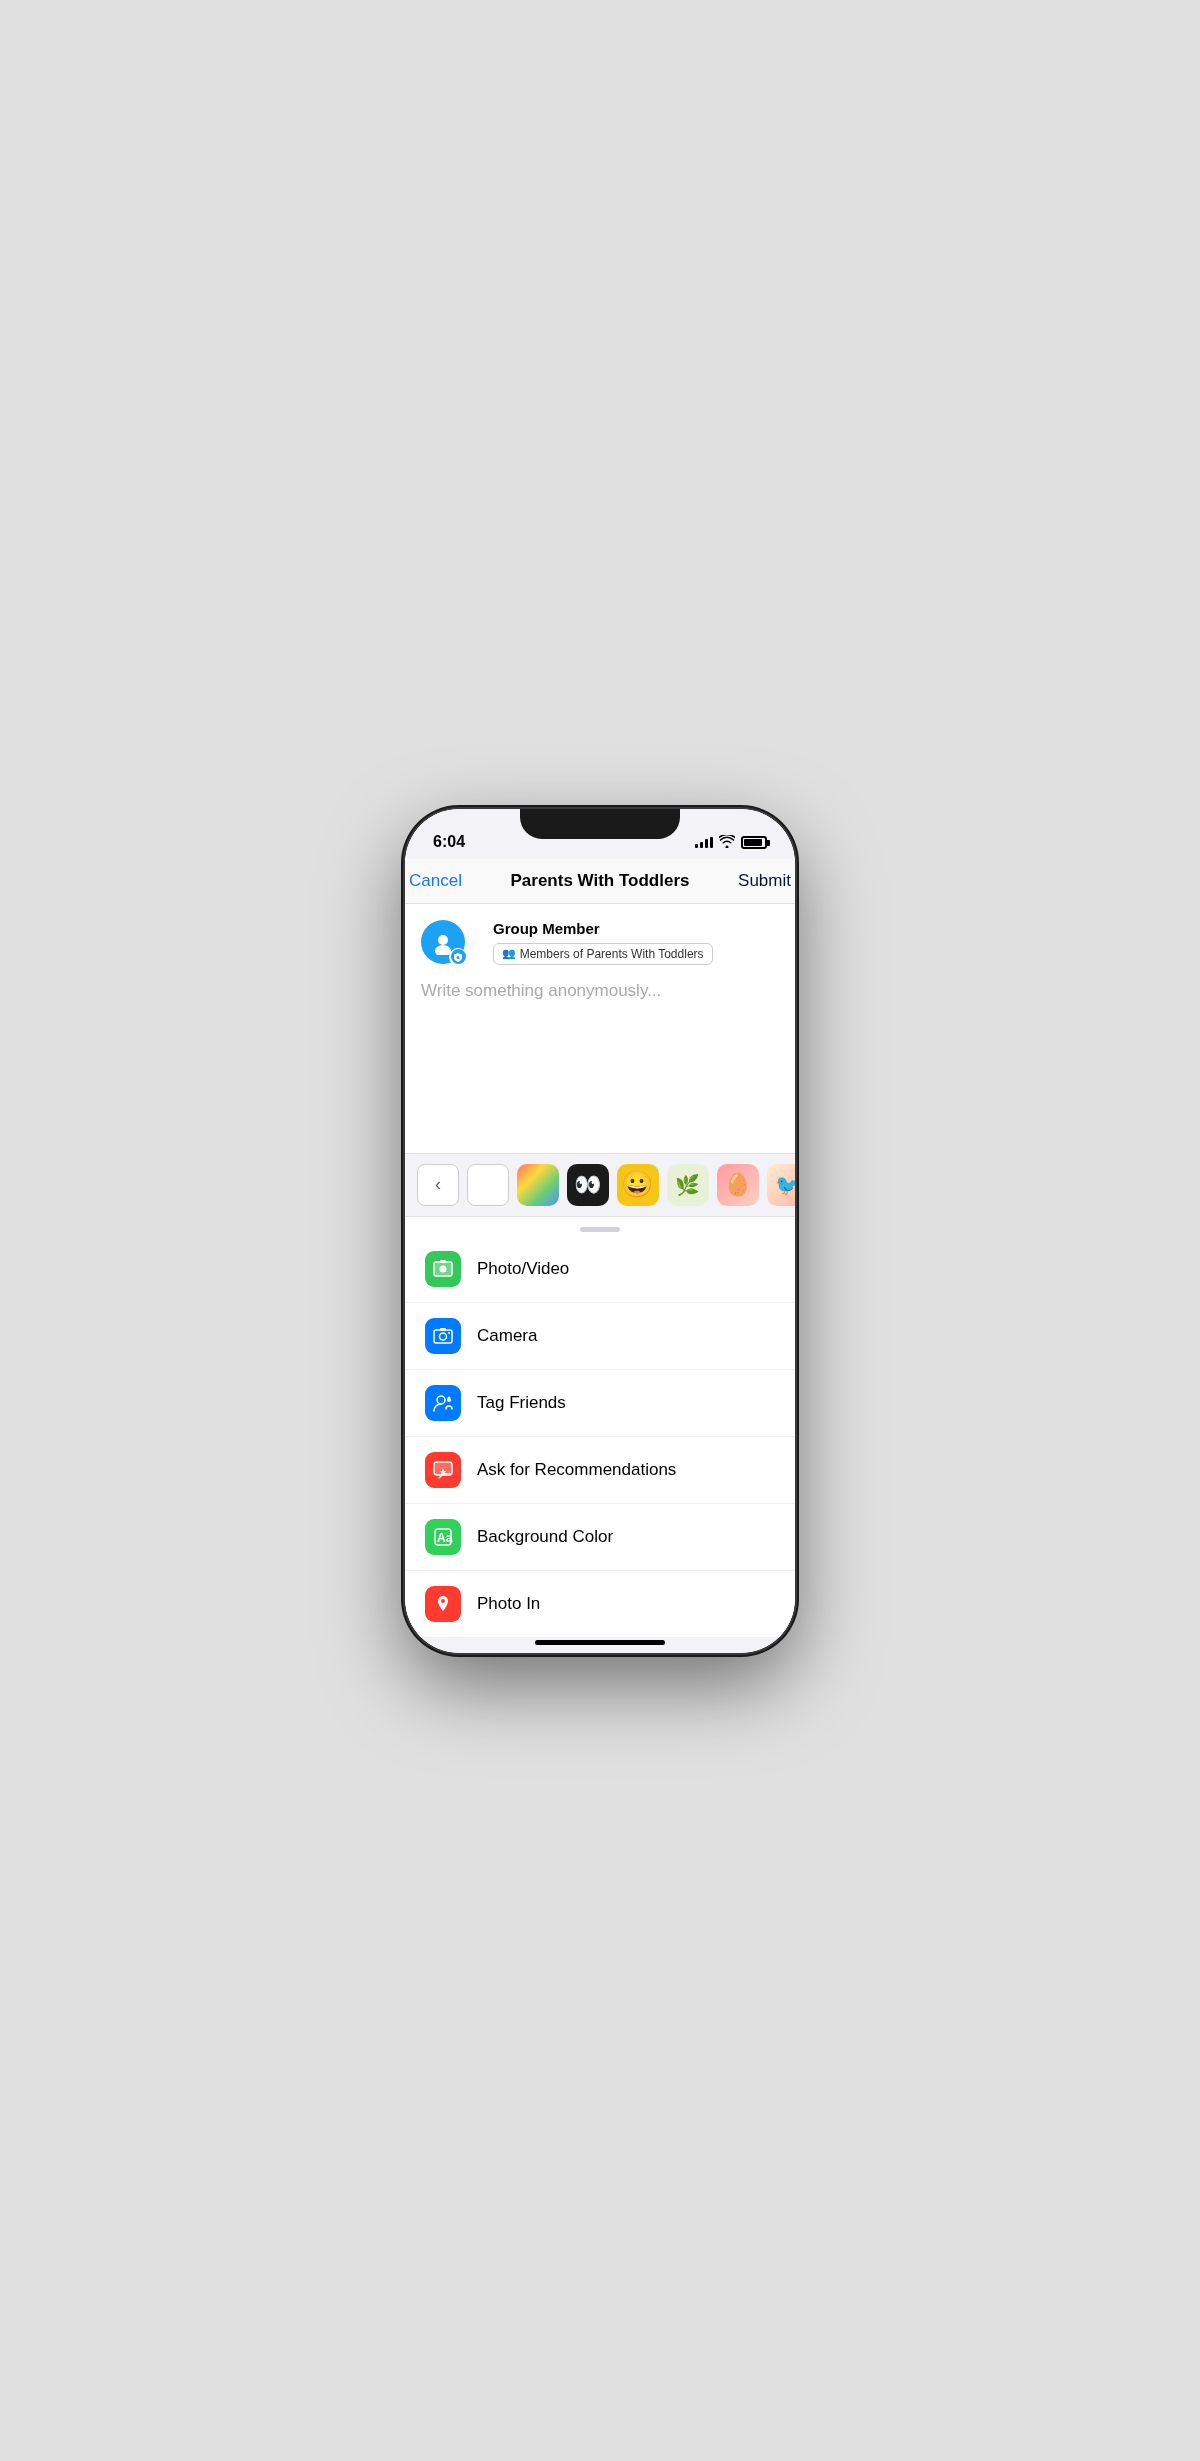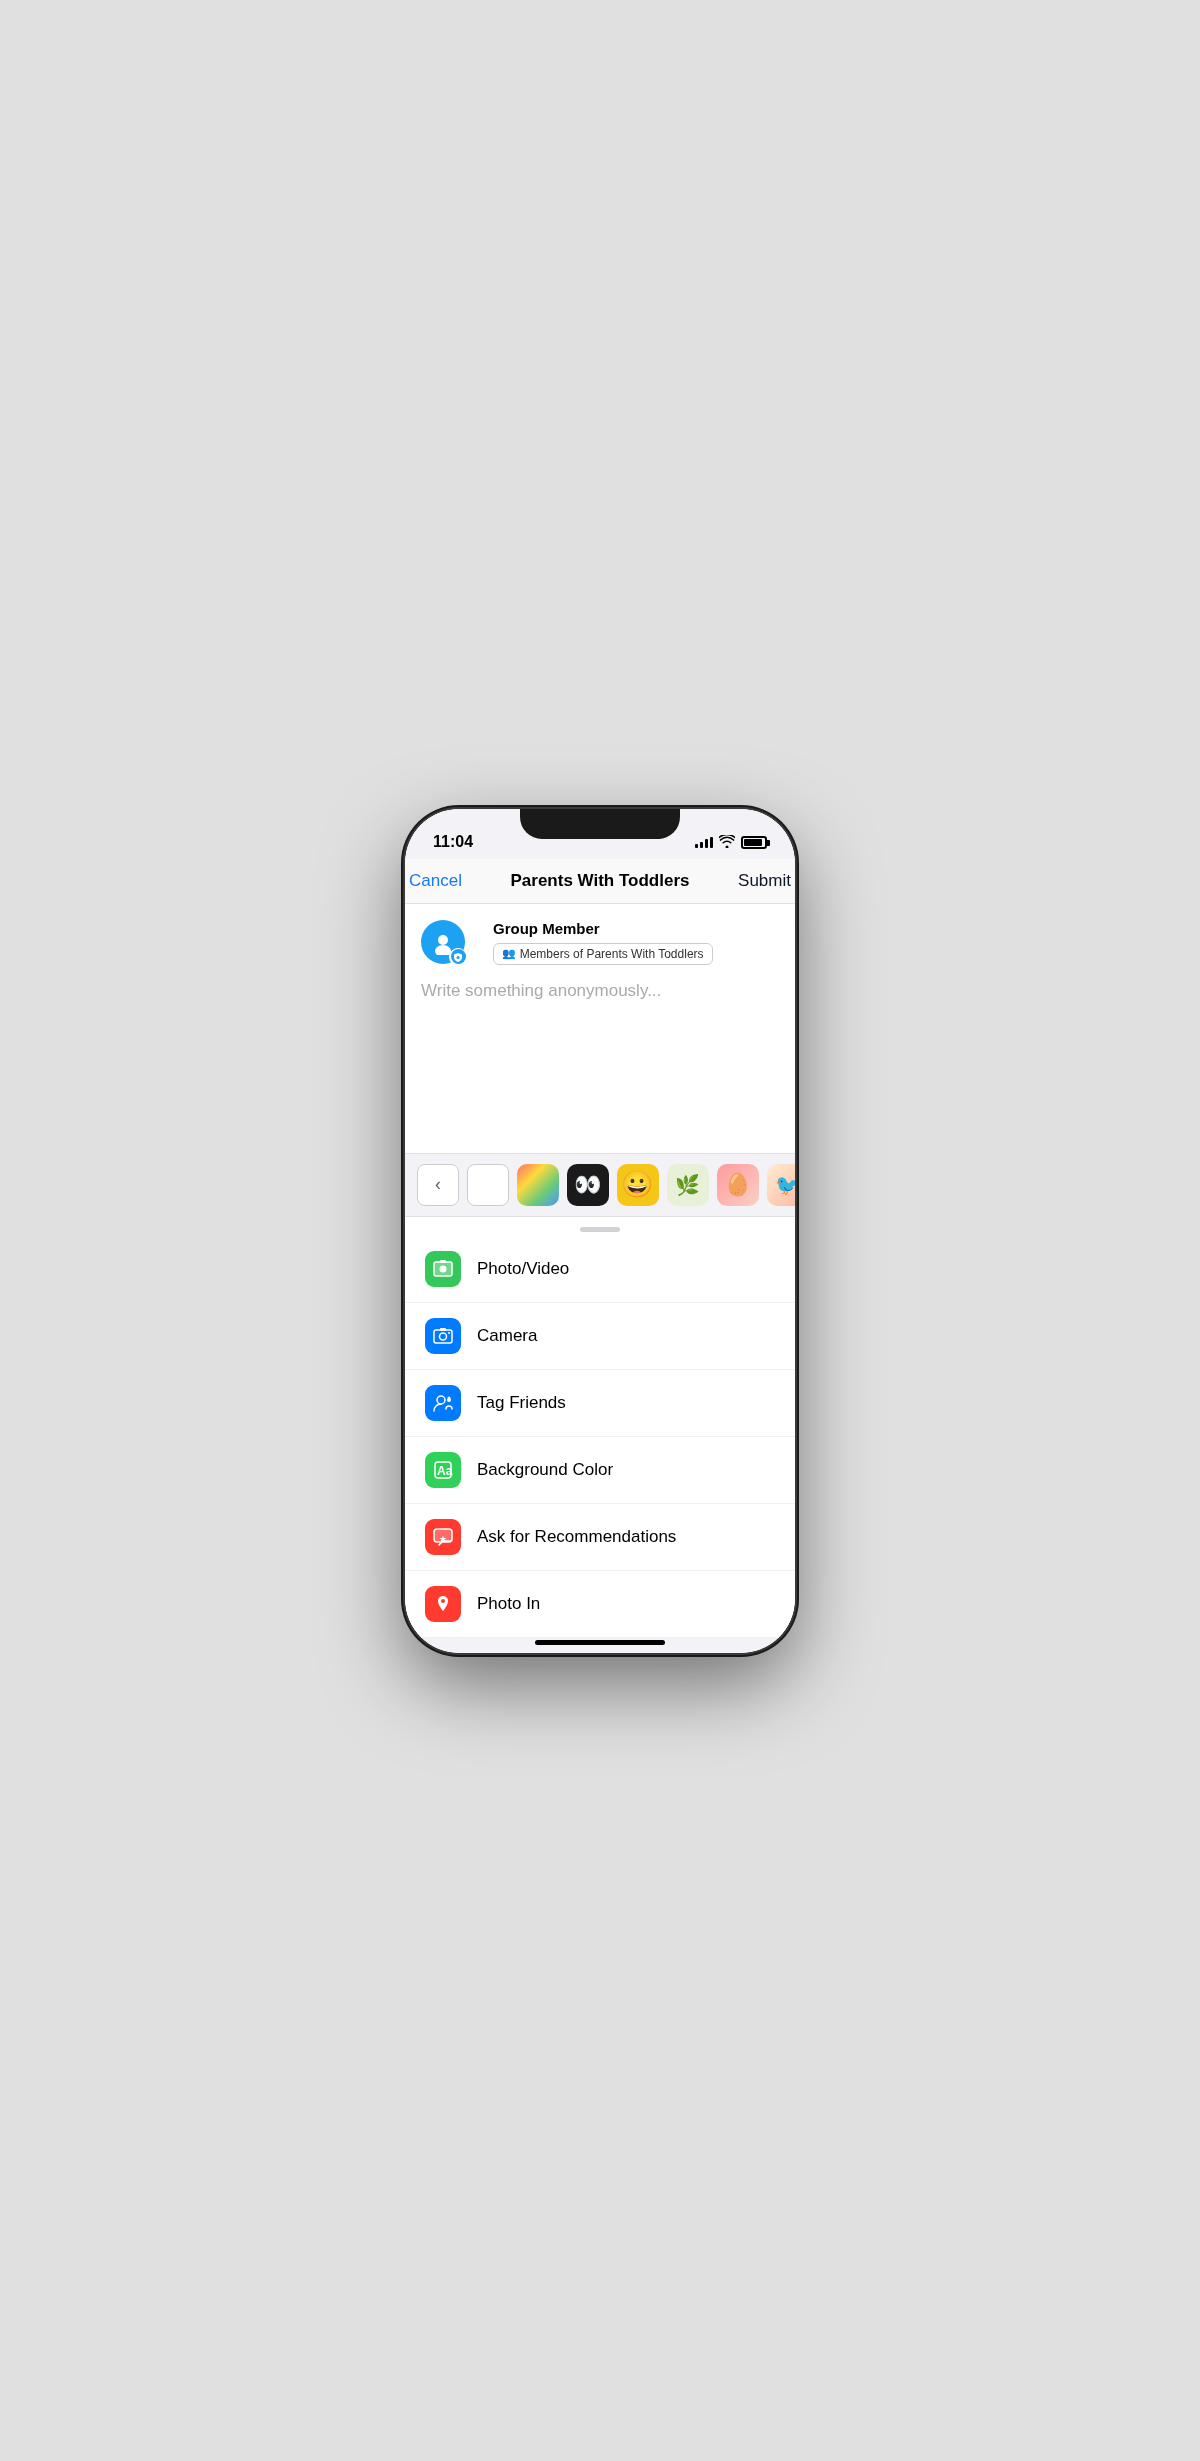--- a/index.html
+++ b/index.html
@@ -430,21 +430,21 @@
 </head>
 <body>
 
 <div class="phone-frame">
   <div class="notch"></div>
 
   <div class="screen">
     <div class="screen-content">
 
       <div class="status-bar">
-        <span class="status-time">11:04</span>
+        <span class="status-time">6:04</span>
         <div class="status-icons">
           <div class="signal-bars">
             <div class="signal-bar" style="height:4px"></div>
             <div class="signal-bar" style="height:6px"></div>
             <div class="signal-bar" style="height:9px"></div>
             <div class="signal-bar" style="height:11px"></div>
           </div>
           <span class="wifi-icon">
             <svg width="16" height="13" viewBox="0 0 16 13" fill="none">
               <path d="M8 10.5a1.5 1.5 0 1 1 0 3 1.5 1.5 0 0 1 0-3z" fill="#000"></path>
@@ -567,42 +567,42 @@
               <path d="M2 19c0-4 3.1-7 7-7" stroke="white" stroke-width="1.5" stroke-linecap="round"></path>
               <circle cx="17" cy="8" r="2" fill="white"></circle>
               <path d="M14 17c0-2 1.3-3 3-3s3 1 3 3" stroke="white" stroke-width="1.5" stroke-linecap="round"></path>
               <circle cx="17" cy="6" r="1.5" fill="white"></circle>
             </svg>
           </div>
           <span class="action-label">Tag Friends</span>
         </div>
 
         <div class="action-item">
-          <div class="action-icon-wrap action-icon-bg">
-            <svg width="22" height="22" viewBox="0 0 22 22" fill="none">
-              <rect x="3" y="3" width="16" height="16" rx="3" stroke="white" stroke-width="1.5"></rect>
-              <text x="5" y="16" font-size="12" font-weight="bold" fill="white" font-family="sans-serif">Aa</text>
-            </svg>
-          </div>
-          <span class="action-label">Background Color</span>
-        </div>
-
-        <div class="action-item">
           <div class="action-icon-wrap action-icon-recommend">
             <svg width="22" height="22" viewBox="0 0 22 22" fill="none">
               <rect x="2" y="3" width="18" height="13" rx="3" fill="white" opacity="0.25"></rect>
               <rect x="2" y="3" width="18" height="13" rx="3" stroke="white" stroke-width="1.5"></rect>
               <path d="M7 19l4-4h8" stroke="white" stroke-width="1.5" stroke-linecap="round"></path>
               <path d="M11 9.5l1 2.5h2.5l-2 1.5.8 2.5-2.3-1.5-2.3 1.5.8-2.5-2-1.5H10l1-2.5z" fill="white"></path>
             </svg>
           </div>
           <span class="action-label">Ask for Recommendations</span>
         </div>
 
         <div class="action-item">
+          <div class="action-icon-wrap action-icon-bg">
+            <svg width="22" height="22" viewBox="0 0 22 22" fill="none">
+              <rect x="3" y="3" width="16" height="16" rx="3" stroke="white" stroke-width="1.5"></rect>
+              <text x="5" y="16" font-size="12" font-weight="bold" fill="white" font-family="sans-serif">Aa</text>
+            </svg>
+          </div>
+          <span class="action-label">Background Color</span>
+        </div>
+
+        <div class="action-item">
           <div class="action-icon-wrap action-icon-checkin">
             <svg width="22" height="22" viewBox="0 0 22 22" fill="none">
               <path d="M11 3C8.2 3 6 5.2 6 8c0 4 5 10 5 10s5-6 5-10c0-2.8-2.2-5-5-5z" fill="white"></path>
               <circle cx="11" cy="8" r="2" fill="#ff3b30"></circle>
             </svg>
           </div>
           <span class="action-label">Photo In</span>
         </div>
 
       </div>

